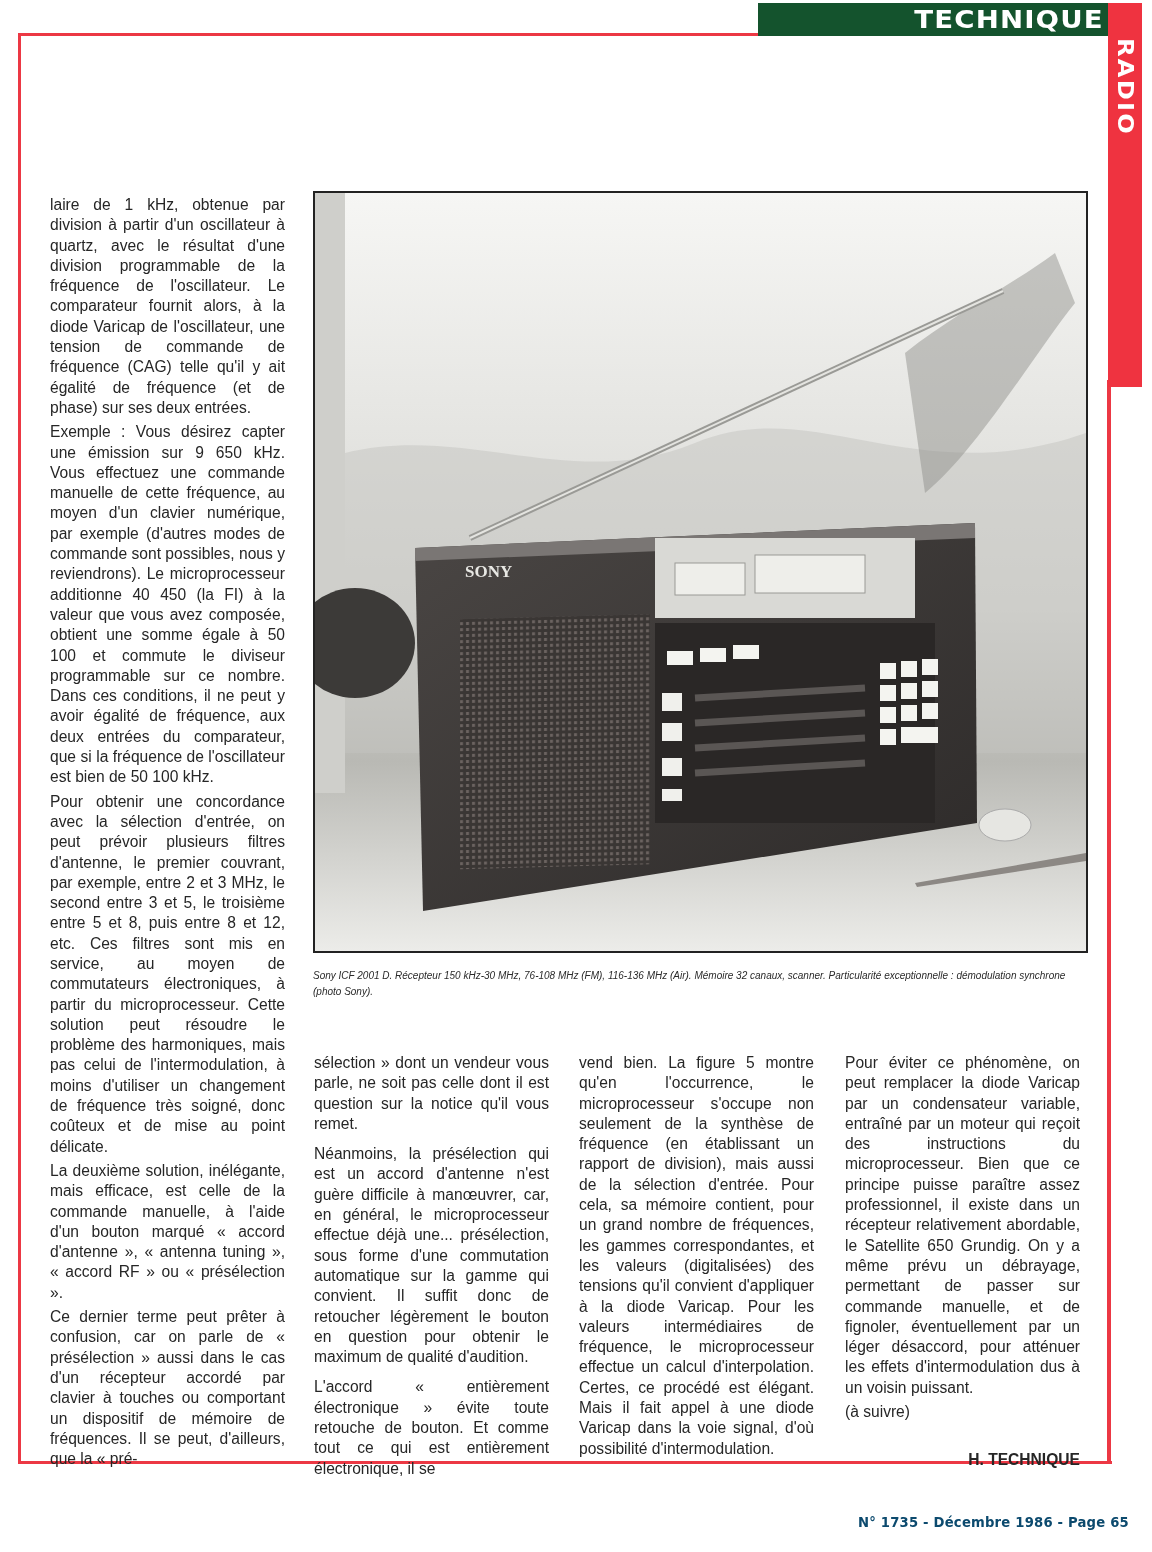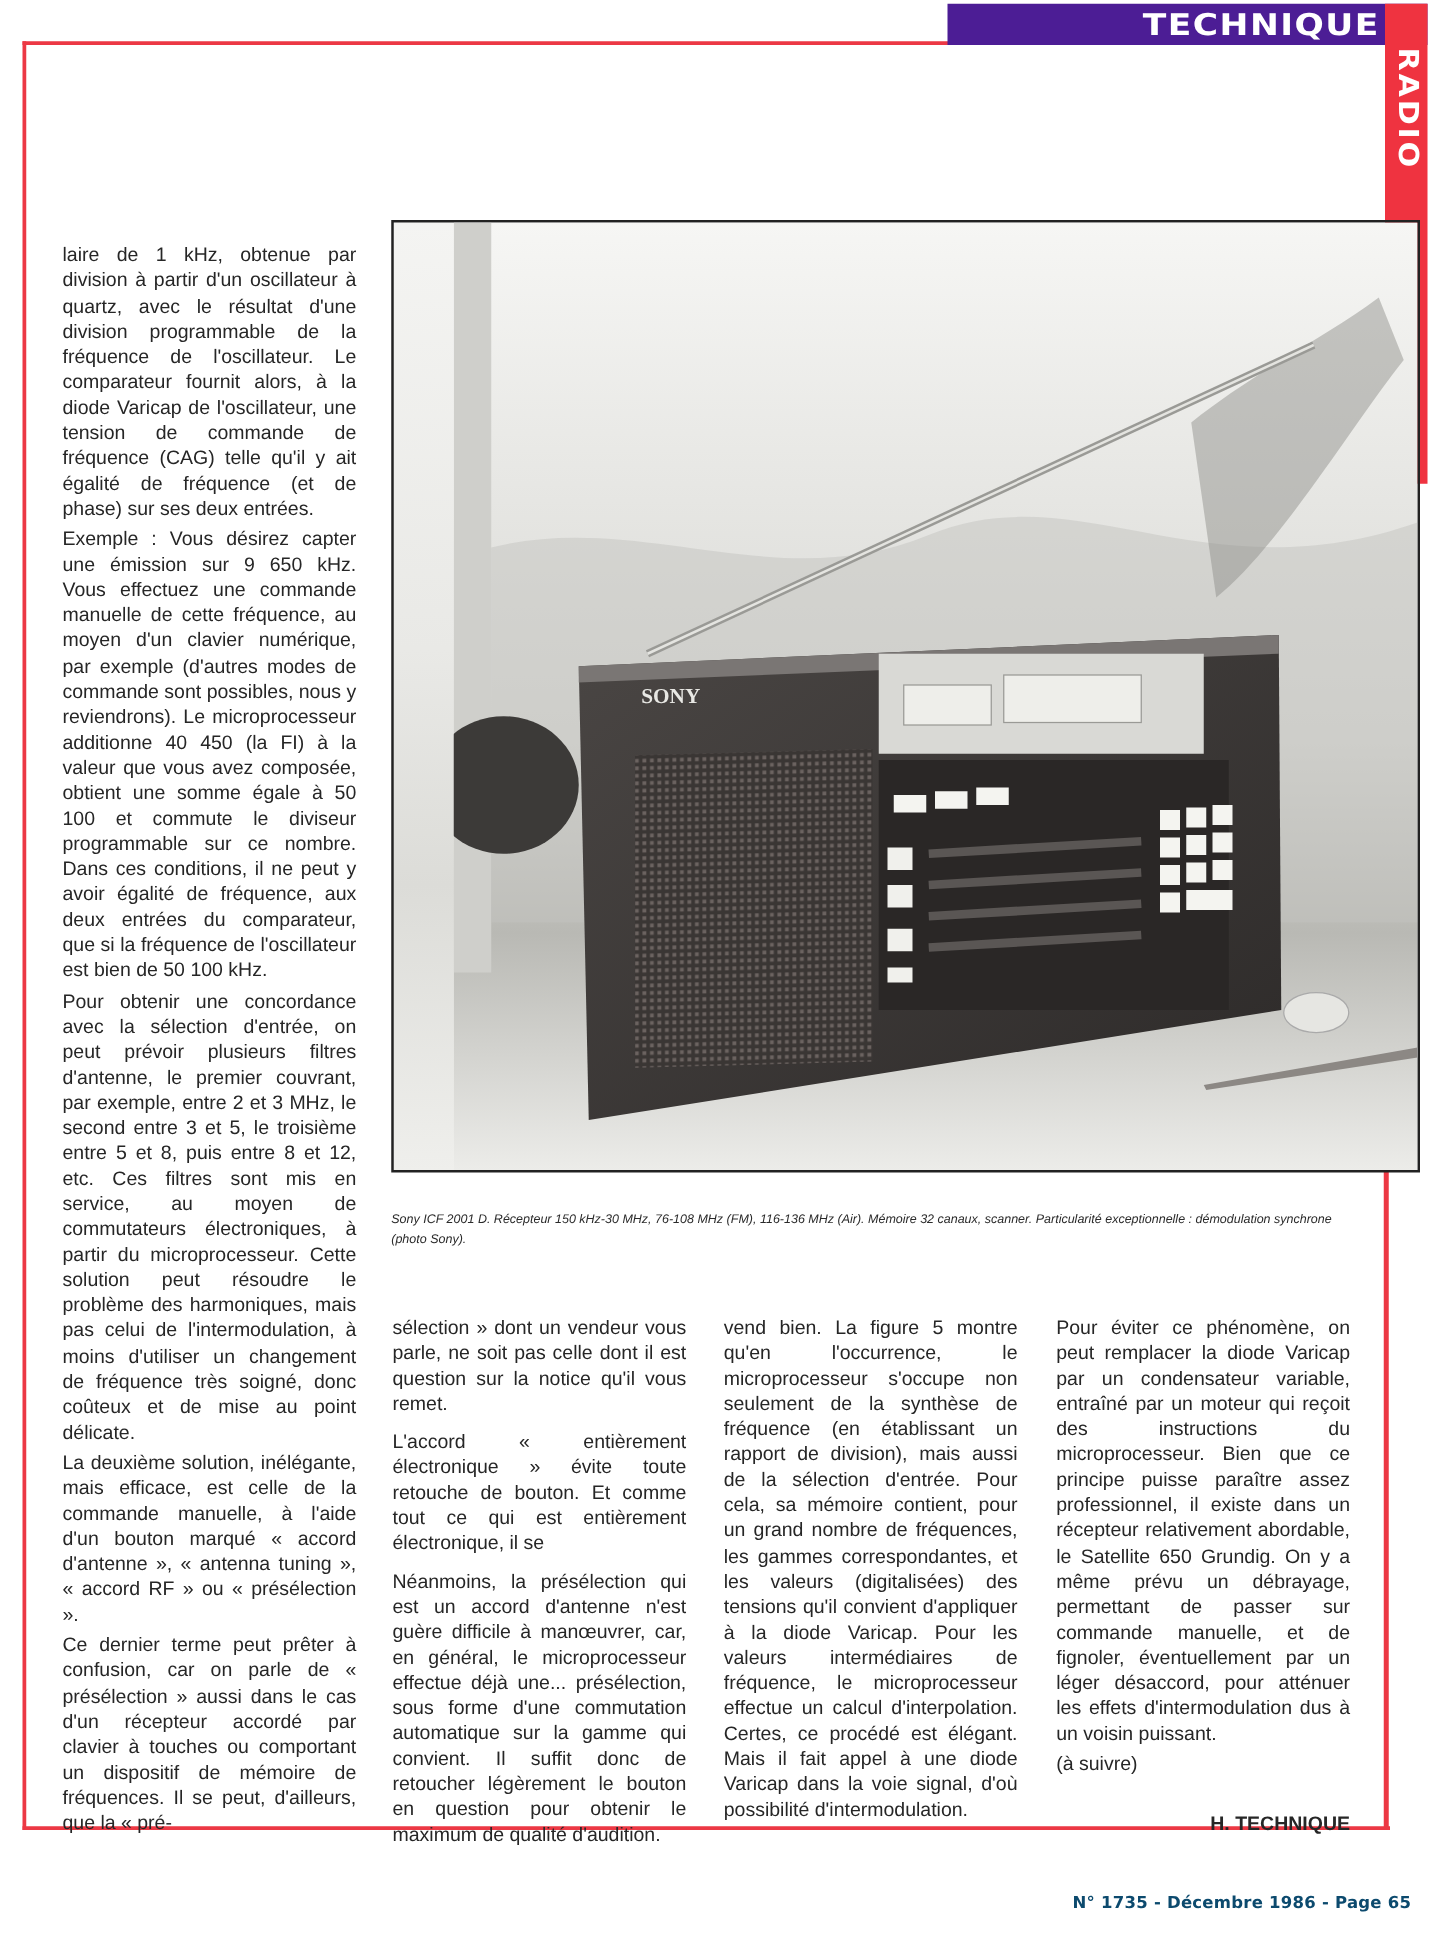--- a/index.html
+++ b/index.html
@@ -5,41 +5,41 @@
   html, body { margin: 0; padding: 0; background: #ffffff; }
   body { width: 1152px; height: 1552px; position: relative; overflow: hidden;
          font-family: "Liberation Sans", sans-serif; color: #262626; }
 
   
   .frame-top { position: absolute; left: 18px; top: 33px; width: 742px; height: 3px; background: #ec3844; }
   .frame-left { position: absolute; left: 18px; top: 33px; width: 3px; height: 1431px; background: #ec3844; }
   .frame-bottom { position: absolute; left: 18px; top: 1461px; width: 1094px; height: 3px; background: #ec3844; }
   .frame-right { position: absolute; left: 1107px; top: 380px; width: 4px; height: 1084px; background: #ec3844; }
 
-  .header-band { position: absolute; left: 758px; top: 3px; width: 384px; height: 33px; background: #4c1d95; }
+  .header-band { position: absolute; left: 758px; top: 3px; width: 384px; height: 33px; background: #14532d; }
   .header-title { position: absolute; right: 38px; top: 5px; color: #fff; font-family: "DejaVu Sans", sans-serif;
                   font-weight: bold; font-size: 24px; letter-spacing: 1px; line-height: 24px; transform: scaleX(1.15); transform-origin: right center; }
   .side-band { position: absolute; left: 1108px; top: 3px; width: 34px; height: 384px; background: #ef3340; }
   .side-title { position: absolute; left: 1111px; top: 38px; width: 28px; color: #fff; font-family: "DejaVu Sans", sans-serif;
                 font-weight: bold; font-size: 22px; writing-mode: vertical-rl; letter-spacing: 2px; line-height: 28px; transform: scaleY(1.1); transform-origin: top; }
 
   
   .col { position: absolute; font-size: 15.6px; line-height: 20.3px; text-align: justify; color: #262626; }
   .col p { margin: 4px; }
   .col p.gap { margin-top: 10px; }
   .col1 { left: 46px; top: 191px; width: 243px; }
   .col2 { left: 310px; top: 1049px; width: 243px; }
   .col3 { left: 575px; top: 1049px; width: 243px; }
   .col4 { left: 841px; top: 1049px; width: 243px; }
   .cont { text-align: left; margin-top: 2px !important; }
   .author { text-align: right; font-weight: bold; margin-top: 28px !important; font-size: 15.6px; }
 
   
-  .photo { position: absolute; left: 313px; top: 176px; width: 771px; height: 758px; border: 2px solid #222;
-           background: linear-gradient(180deg, #f4f4f2 0%, #e9e9e6 45%, #dcdcd8 70%, #efefec 100%); overflow: hidden; padding-left: 48px; }
+  .photo { position: absolute; left: 313px; top: 191px; width: 771px; height: 758px; border: 2px solid #222;
+           background: linear-gradient(180deg, #f4f4f2 0%, #e9e9e6 45%, #dcdcd8 70%, #efefec 100%); overflow: hidden; }
   .caption { position: absolute; left: 313px; top: 968px; width: 780px; font-size: 10px; line-height: 15.5px;
              font-style: italic; color: #2a2a2a; }
 
   .footer { position: absolute; left: 858px; top: 1515px; font-family: "DejaVu Sans", sans-serif; font-weight: bold;
             font-size: 13.2px; color: #0c4a6e; letter-spacing: 0.2px; }
 </style>
 </head>
 <body>
 
 <div class="frame-top"></div>
@@ -126,22 +126,22 @@
 
     <ellipse cx="40" cy="450" rx="60" ry="55" fill="#3c3a38"></ellipse>
     <polygon points="600,690 771,660 771,668 602,694" fill="#8c8884"></polygon>
     <ellipse cx="690" cy="632" rx="26" ry="16" fill="#e6e6e2" stroke="#aaa"></ellipse>
   </svg>
 </div>
 <div class="caption">Sony ICF 2001 D. Récepteur 150 kHz-30 MHz, 76-108 MHz (FM), 116-136 MHz (Air). Mémoire 32 canaux, scanner. Particularité exceptionnelle : démodulation synchrone (photo Sony).</div>
 
 <div class="col col2">
   <p>sélection » dont un vendeur vous parle, ne soit pas celle dont il est question sur la notice qu'il vous remet.</p>
+  <p class="gap">Néanmoins, la présélection qui est un accord d'antenne n'est guère difficile à manœuvrer, car, en général, le microprocesseur effectue déjà une... présélection, sous forme d'une commutation automatique sur la gamme qui convient. Il suffit donc de retoucher légèrement le bouton en question pour obtenir le maximum de qualité d'audition.</p>
   <p class="gap">L'accord « entièrement électronique » évite toute retouche de bouton. Et comme tout ce qui est entièrement électronique, il se</p>
-  <p class="gap">Néanmoins, la présélection qui est un accord d'antenne n'est guère difficile à manœuvrer, car, en général, le microprocesseur effectue déjà une... présélection, sous forme d'une commutation automatique sur la gamme qui convient. Il suffit donc de retoucher légèrement le bouton en question pour obtenir le maximum de qualité d'audition.</p>
 </div>
 
 <div class="col col3">
   <p>vend bien. La figure 5 montre qu'en l'occurrence, le microprocesseur s'occupe non seulement de la synthèse de fréquence (en établissant un rapport de division), mais aussi de la sélection d'entrée. Pour cela, sa mémoire contient, pour un grand nombre de fréquences, les gammes correspondantes, et les valeurs (digitalisées) des tensions qu'il convient d'appliquer à la diode Varicap. Pour les valeurs intermédiaires de fréquence, le microprocesseur effectue un calcul d'interpolation. Certes, ce procédé est élégant. Mais il fait appel à une diode Varicap dans la voie signal, d'où possibilité d'intermodulation.</p>
 </div>
 
 <div class="col col4">
   <p>Pour éviter ce phénomène, on peut remplacer la diode Varicap par un condensateur variable, entraîné par un moteur qui reçoit des instructions du microprocesseur. Bien que ce principe puisse paraître assez professionnel, il existe dans un récepteur relativement abordable, le Satellite 650 Grundig. On y a même prévu un débrayage, permettant de passer sur commande manuelle, et de fignoler, éventuellement par un léger désaccord, pour atténuer les effets d'intermodulation dus à un voisin puissant.</p>
   <p class="cont">(à suivre)</p>
   <p class="author">H. TECHNIQUE</p>

